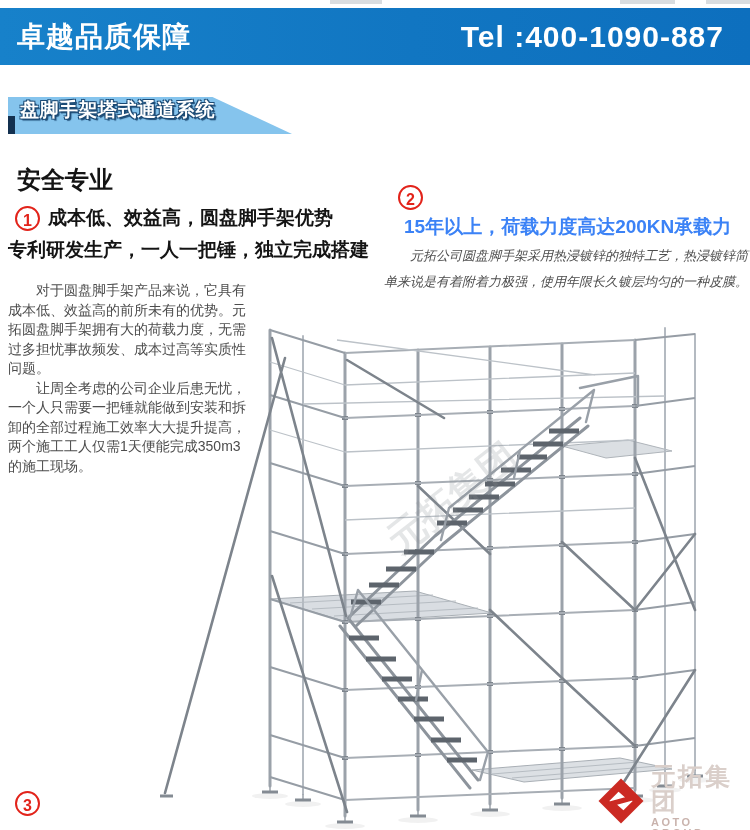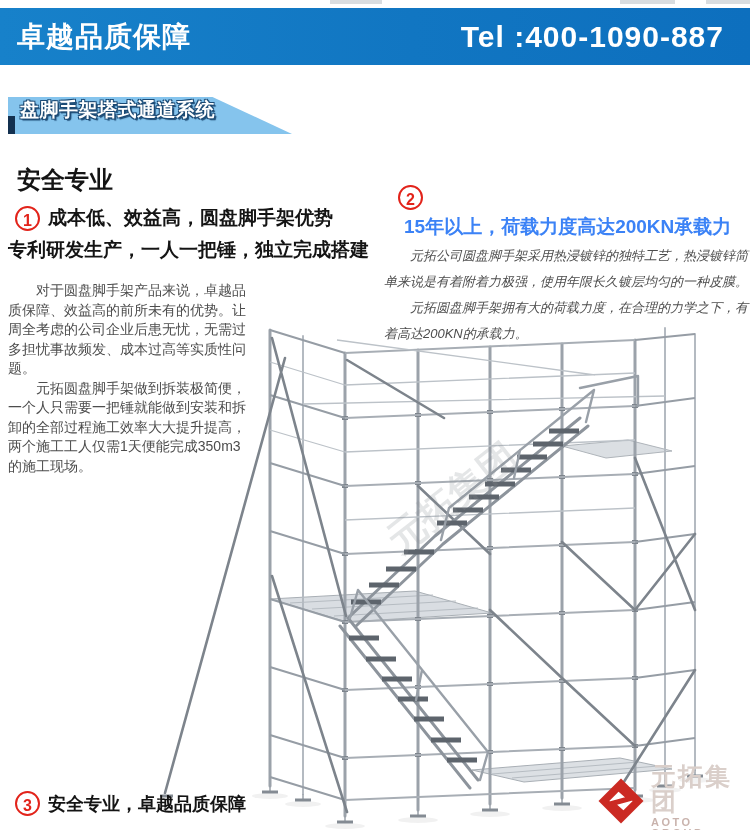--- a/index.html
+++ b/index.html
@@ -82,32 +82,31 @@
 
 <div class="abs section-heading">安全专业</div>
 
 <div class="abs adv-row adv1-row">
   <span class="num-circle">1</span>
   <span class="adv-title">成本低、效益高，圆盘脚手架优势</span>
 </div>
 <div class="abs adv1-line2">专利研发生产，一人一把锤，独立完成搭建</div>
 
 <div class="abs col-left">
-  <p>对于圆盘脚手架产品来说，卓越品质保障、效益高的前所未有的优势。让周全考虑的公司企业后患无忧，无需过多担忧事故频发、成本过高等实质性问题。</p>
-  <p>元拓圆盘脚手架做到拆装极简便，一个人只需要一把锤就能做到安装和拆卸的全部过程施工效率大大提升提高，两个施工工人仅需1天便能完成350m3的施工现场。</p>
+  <p>对于圆盘脚手架产品来说，它具有成本低、效益高的前所未有的优势。元拓圆盘脚手架拥有大的荷载力度，无需过多担忧事故频发、成本过高等实质性问题。</p>
+  <p>让周全考虑的公司企业后患无忧，一个人只需要一把锤就能做到安装和拆卸的全部过程施工效率大大提升提高，两个施工工人仅需1天便能完成350m3的施工现场。</p>
 </div>
 
 <div class="abs adv-row adv2-block">
   <span class="num-circle">2</span>
 </div>
 <div class="abs adv2-line2">15年以上，荷载力度高达200KN承载力</div>
 
 <div class="abs col-right">
   <p>元拓公司圆盘脚手架采用热浸镀锌的独特工艺，热浸镀锌简单来说是有着附着力极强，使用年限长久镀层均匀的一种皮膜。</p>
-  <p>元拓圆盘脚手架拥有大的荷载力度，在合理的力学之下，有着高达200KN的承载力。</p>
 </div>
 
 <svg class="abs scaffold" viewBox="0 0 590 512" xmlns="http://www.w3.org/2000/svg">
 
   <g fill="#000000" opacity="0.05">
     <ellipse cx="110" cy="478" rx="18" ry="3"></ellipse>
       <ellipse cx="143" cy="486" rx="18" ry="3"></ellipse>
     <ellipse cx="185" cy="508" rx="20" ry="3"></ellipse>
       <ellipse cx="258" cy="502" rx="20" ry="3"></ellipse>
     <ellipse cx="330" cy="496" rx="20" ry="3"></ellipse>
@@ -170,21 +169,20 @@
   </g>
   <g stroke="#848b93" stroke-width="3" fill="none">
     <path d="M102 474 L118 474 M135 482 L151 482 M177 504 L193 504 M250 498 L266 498 M322 492 L338 492 M394 486 L410 486 M467 478 L483 478 M497 468 L513 468 M527 458 L543 458 M0 478 L13 478"></path>
   </g>
 
   <text x="300" y="190" transform="rotate(-38 300 190)" font-size="38" font-weight="bold" fill="#8a8f94" opacity="0.22" text-anchor="middle">元拓集团</text>
 </svg>
 
 <div class="abs adv-row adv3-row">
   <span class="num-circle">3</span>
-  <span class="adv-title">安全专业，卓越品质保障</span>
 </div>
 
 <div class="abs logo">
   <svg class="logo-emblem" viewBox="-30 -30 60 60" xmlns="http://www.w3.org/2000/svg">
     <path d="M0 -27 L27 0 L0 27 L-27 0 Z" fill="#cb2a23"></path>
     <path d="M0 -14 L14 0 L0 14 L-14 0 Z" fill="#ffffff"></path>
     <path d="M-5 -17 L11 -3 L-11 3 L5 17" fill="none" stroke="#cb2a23" stroke-width="6"></path>
   </svg>
   <div class="logo-texts">
     <span class="logo-name">元拓集团</span>

